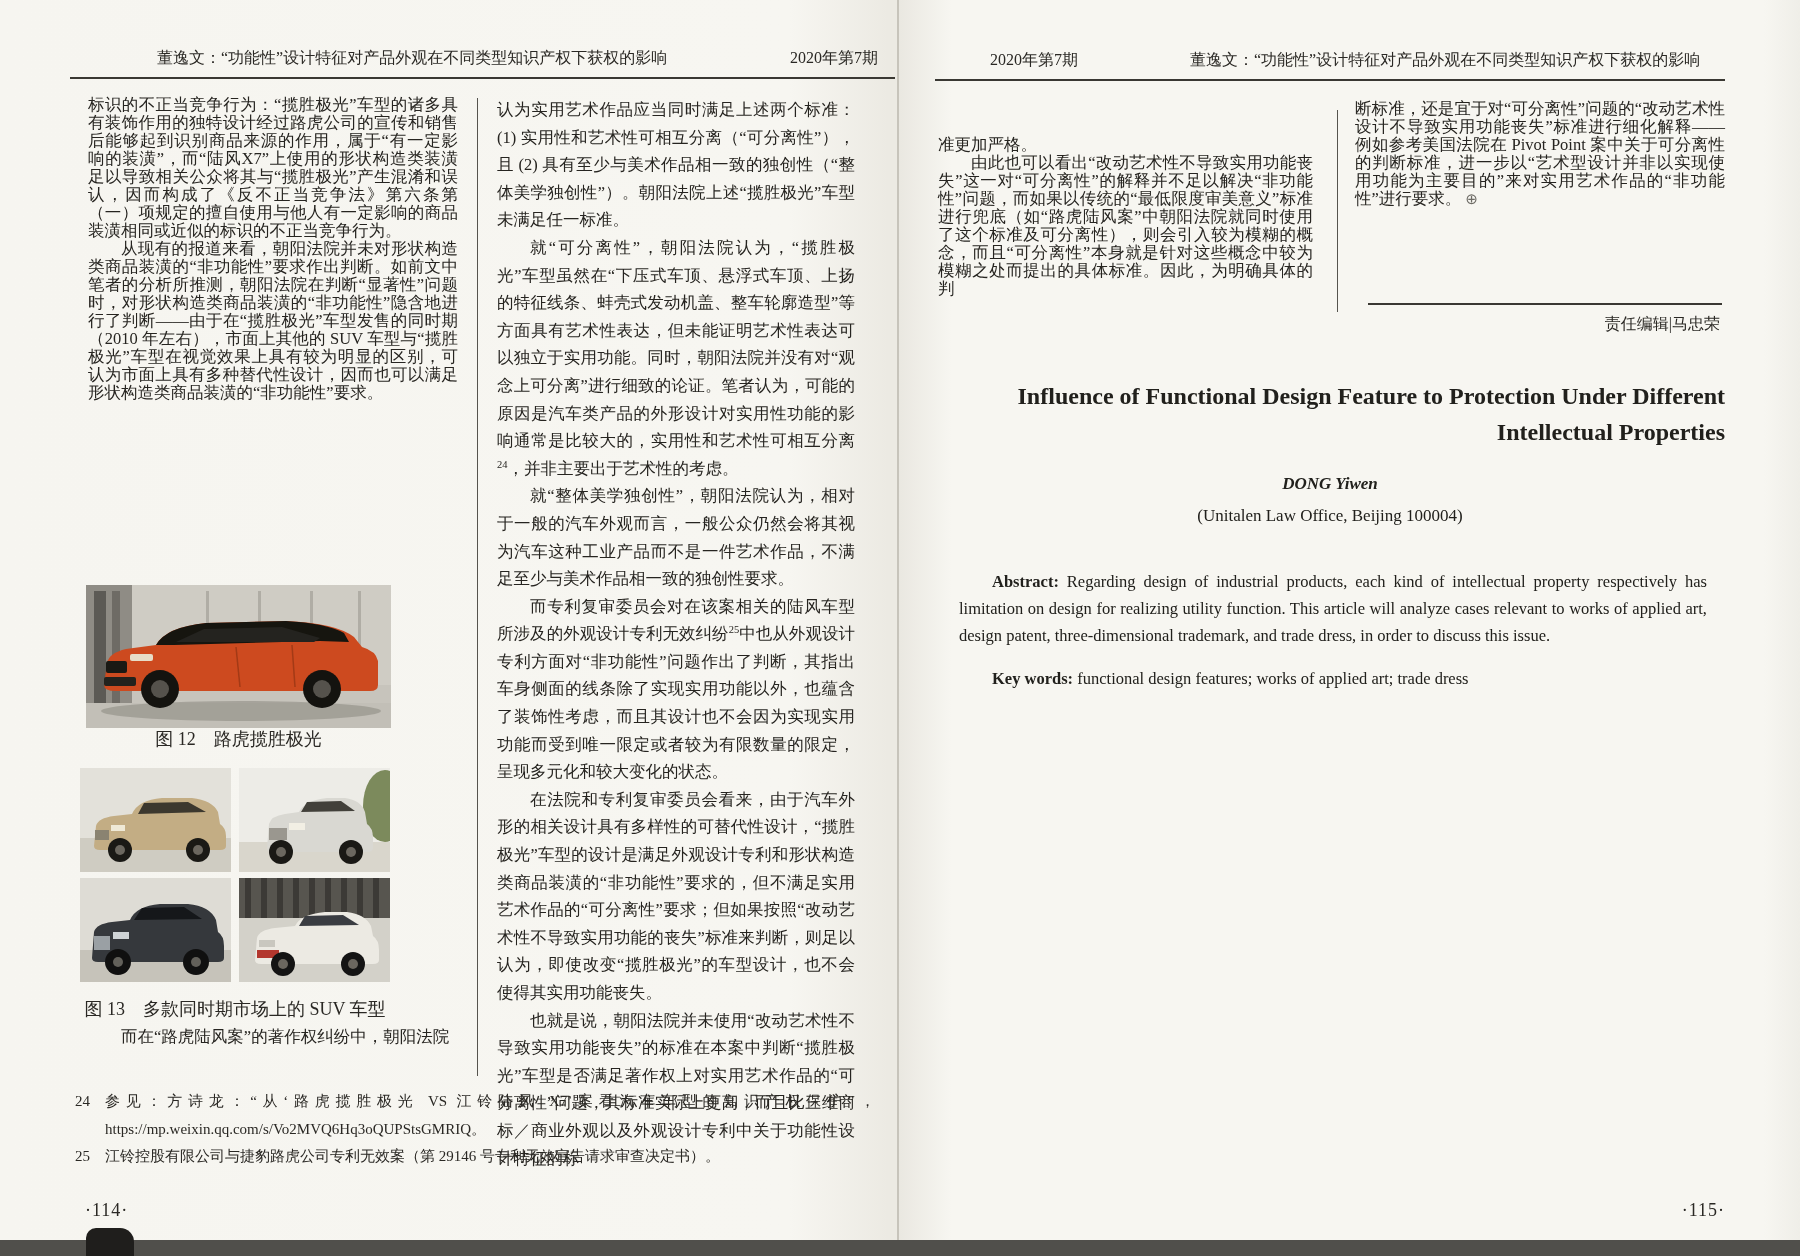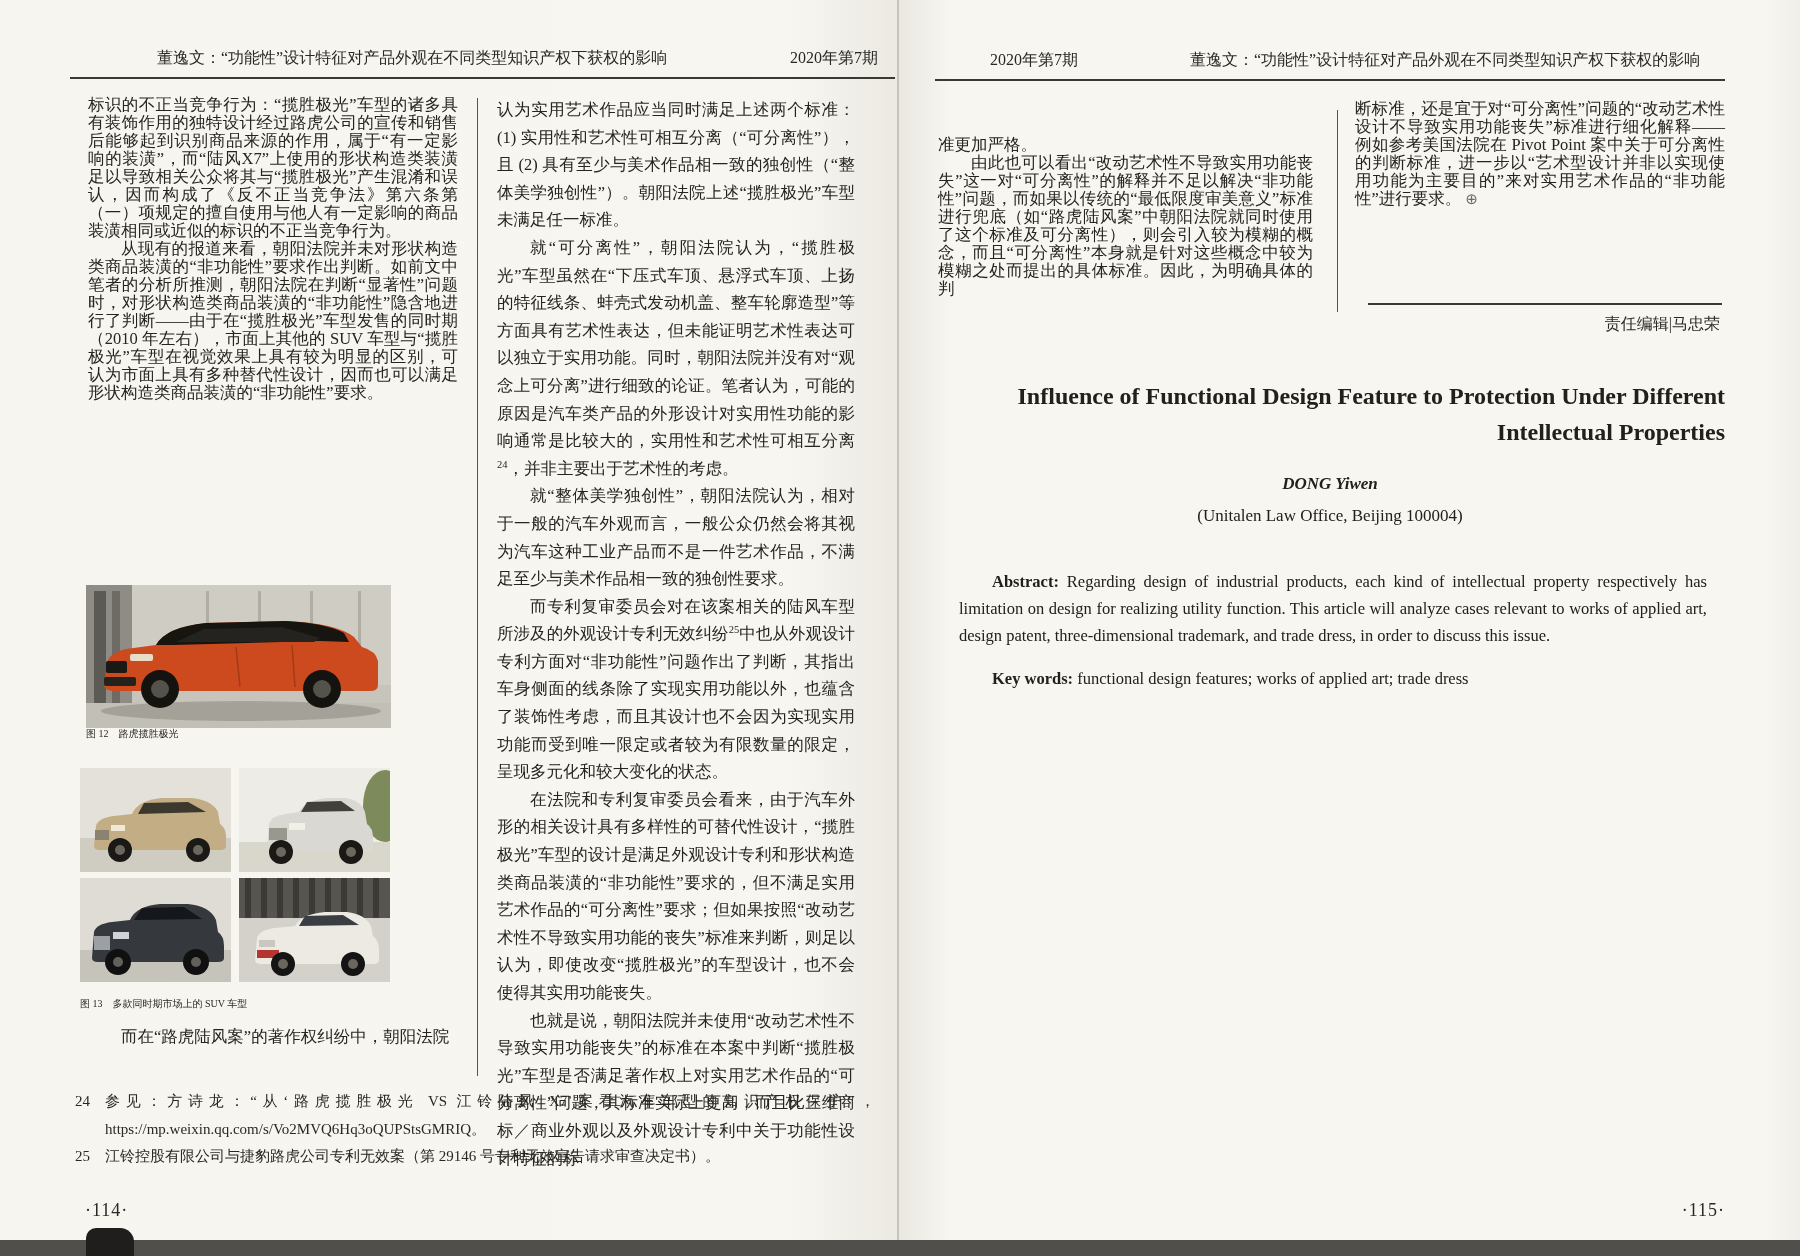--- a/index.html
+++ b/index.html
@@ -18,21 +18,21 @@
 
   .cjk{font-size:16.5px;line-height:18px;color:#262420;text-align:justify;}
   .cjk p{margin:0;}
   .cjk p.ind{text-indent:2em;}
   sup.fnmark{font-size:10.5px;vertical-align:6px;line-height:0;}
 
   .vrule{position:absolute;width:1px;background:#56544e;}
 
   .figure{position:absolute;}
   .figure svg{display:block;}
-  .caption{position:absolute;font-size:10px;color:#2a2824;text-align:left;white-space:nowrap;}
+  .caption{position:absolute;font-size:18px;color:#2a2824;text-align:center;white-space:nowrap;}
 
   .footnotes{position:absolute;left:75px;top:1088px;width:800px;font-size:15px;line-height:27.5px;color:#2a2824;}
   .footnote{position:relative;padding-left:30px;text-align:justify;}
   .footnote .fn-num{position:absolute;left:0;top:0;}
 
   .pagenum{position:absolute;font-size:18px;color:#2a2824;letter-spacing:1px;}
 
   .ed-rule{position:absolute;height:2px;background:#3a3833;}
   .editor{position:absolute;font-size:16px;color:#2a2824;white-space:nowrap;}
   .endmark{color:#6d6b65;font-size:15px;padding-left:4px;}

